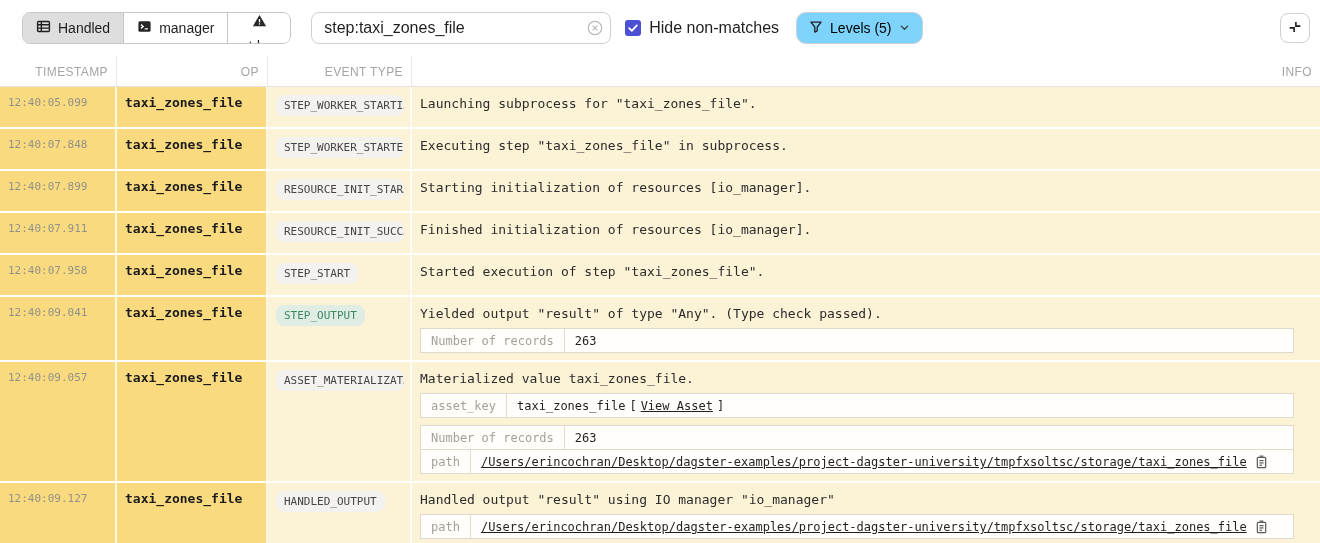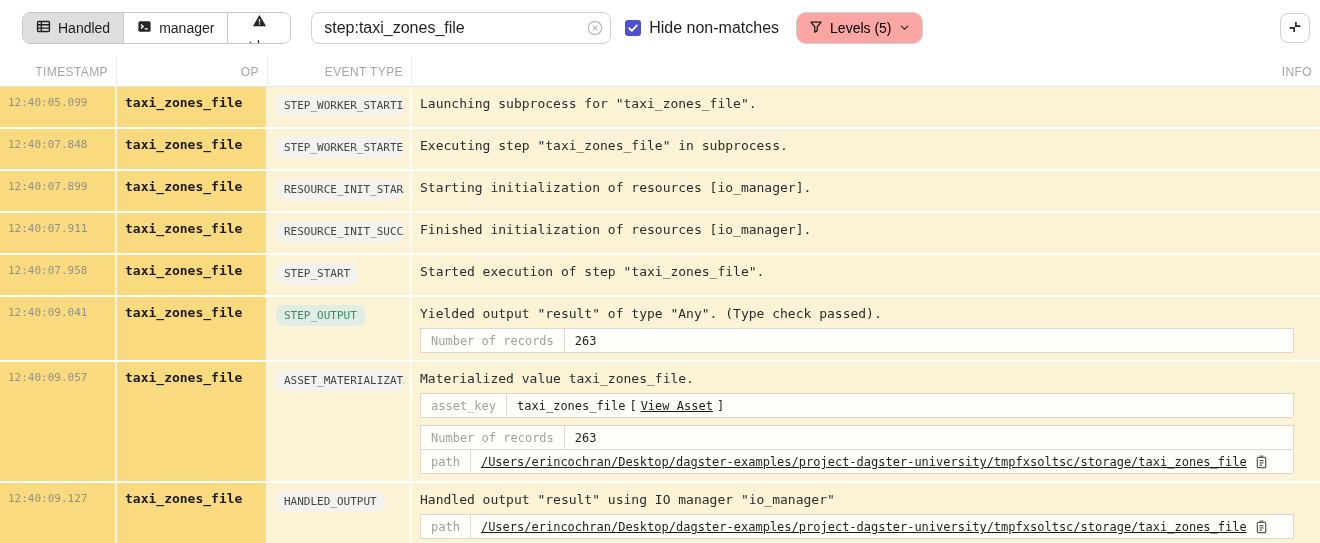--- a/index.html
+++ b/index.html
@@ -15,21 +15,21 @@
   .seg svg { flex:none; }
 
   .searchbox { position:relative; margin-right:14px; flex:none; }
   .searchbox input { width:300px; height:32px; border:1px solid #cfcfcf; border-radius:8px; padding:0 32px 0 12px; font-size:16px; font-family:inherit; color:#1f1f1f; outline:none; background:#fff; }
   .clear-btn { position:absolute; right:8px; top:8px; width:16px; height:16px; cursor:pointer; }
 
   .chk-group { display:flex; align-items:center; gap:8px; margin-right:17px; cursor:pointer; flex:none; }
   .chk { width:16px; height:16px; border-radius:3px; display:flex; align-items:center; justify-content:center; }
   .chk-label { font-size:16px; }
 
-  .levels-btn { display:flex; align-items:center; gap:7px; height:32px; padding:0 12px; border:1px solid #cfcfcf; border-radius:10px; background:#fca5a5; font-size:14px; font-family:inherit; cursor:pointer; flex:none; }
+  .levels-btn { display:flex; align-items:center; gap:7px; height:32px; padding:0 12px; border:1px solid #cfcfcf; border-radius:10px; background:#7dd3fc; font-size:14px; font-family:inherit; cursor:pointer; flex:none; }
 
   .spacer { flex:1; }
   .collapse-btn { width:30px; height:30px; border:1px solid #cfcfcf; border-radius:8px; background:#fff; display:flex; align-items:center; justify-content:center; cursor:pointer; flex:none; }
 
   
   .grid { width:1320px; }
   .thead, .trow, .tfoot { display:grid; grid-template-columns:117px 151px 144px 1fr; }
   .thead { height:31px; border-bottom:1px solid #e3e3e3;text-align:right; }
   .th { font-size:12px; color:#a5a5a5; letter-spacing:.4px; padding:9px 8px 0 8px; border-right:1px solid #ececec; white-space:nowrap; overflow:hidden; }
   .th:last-child { border-right:none; }

